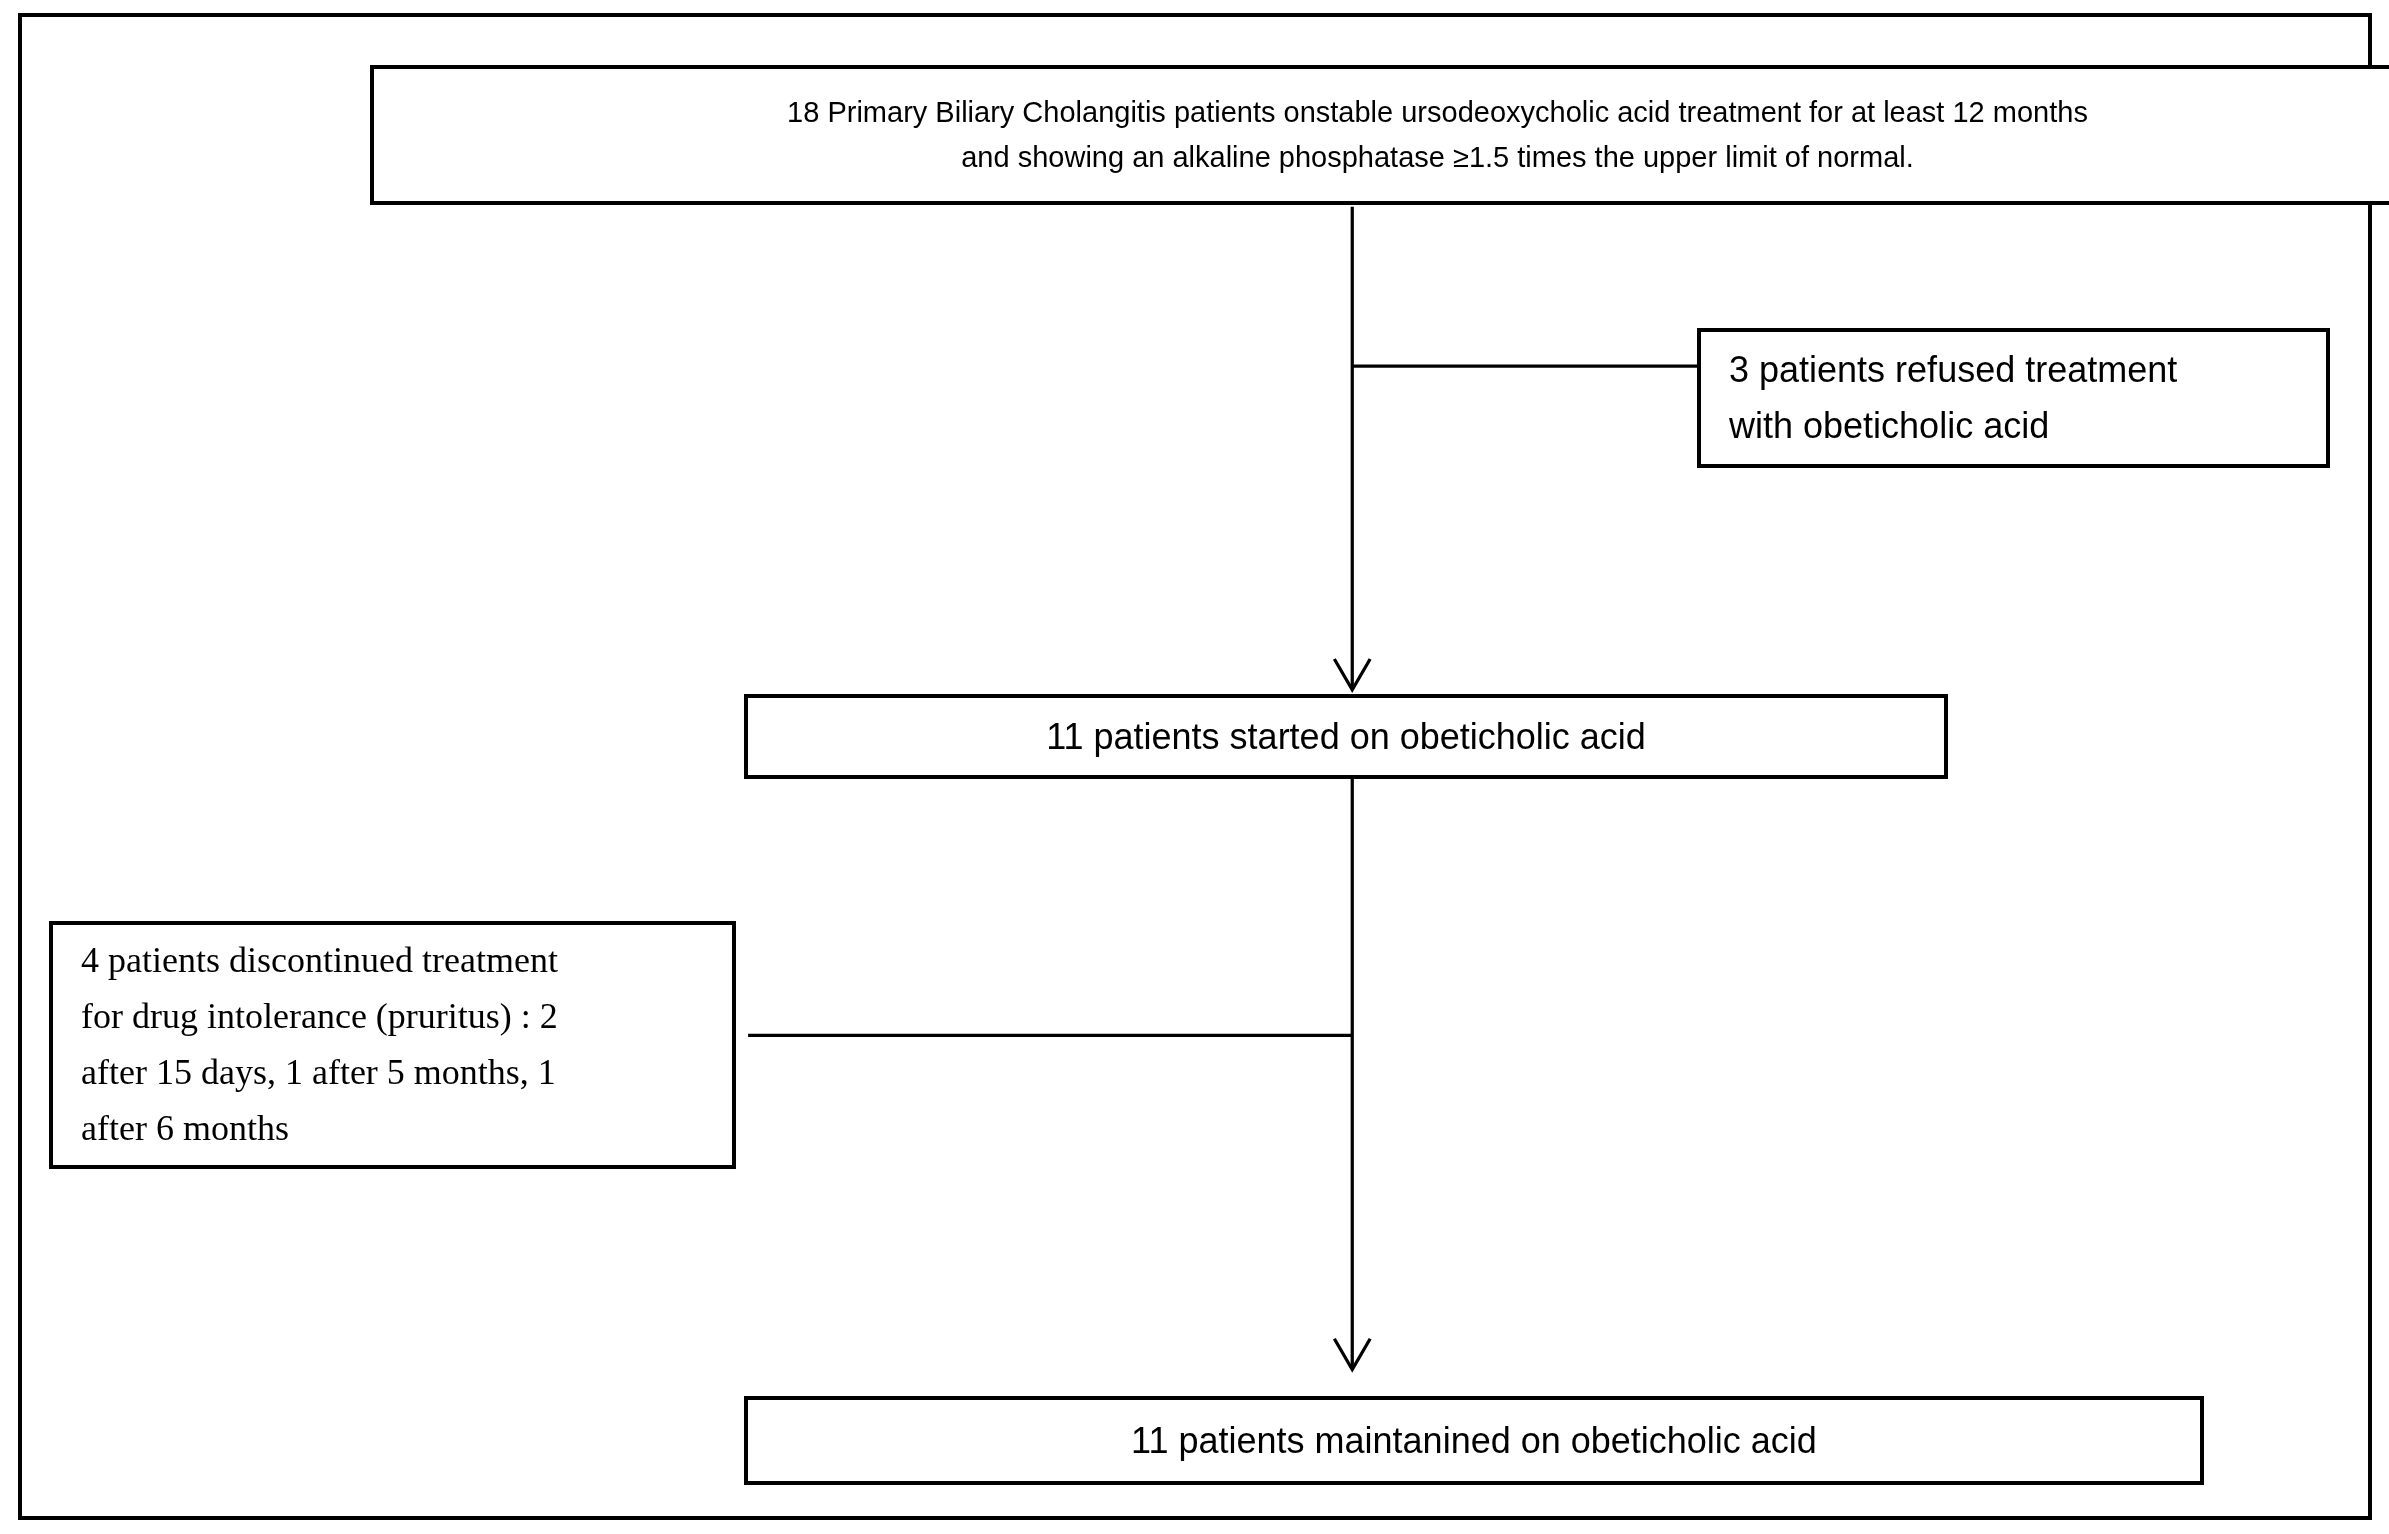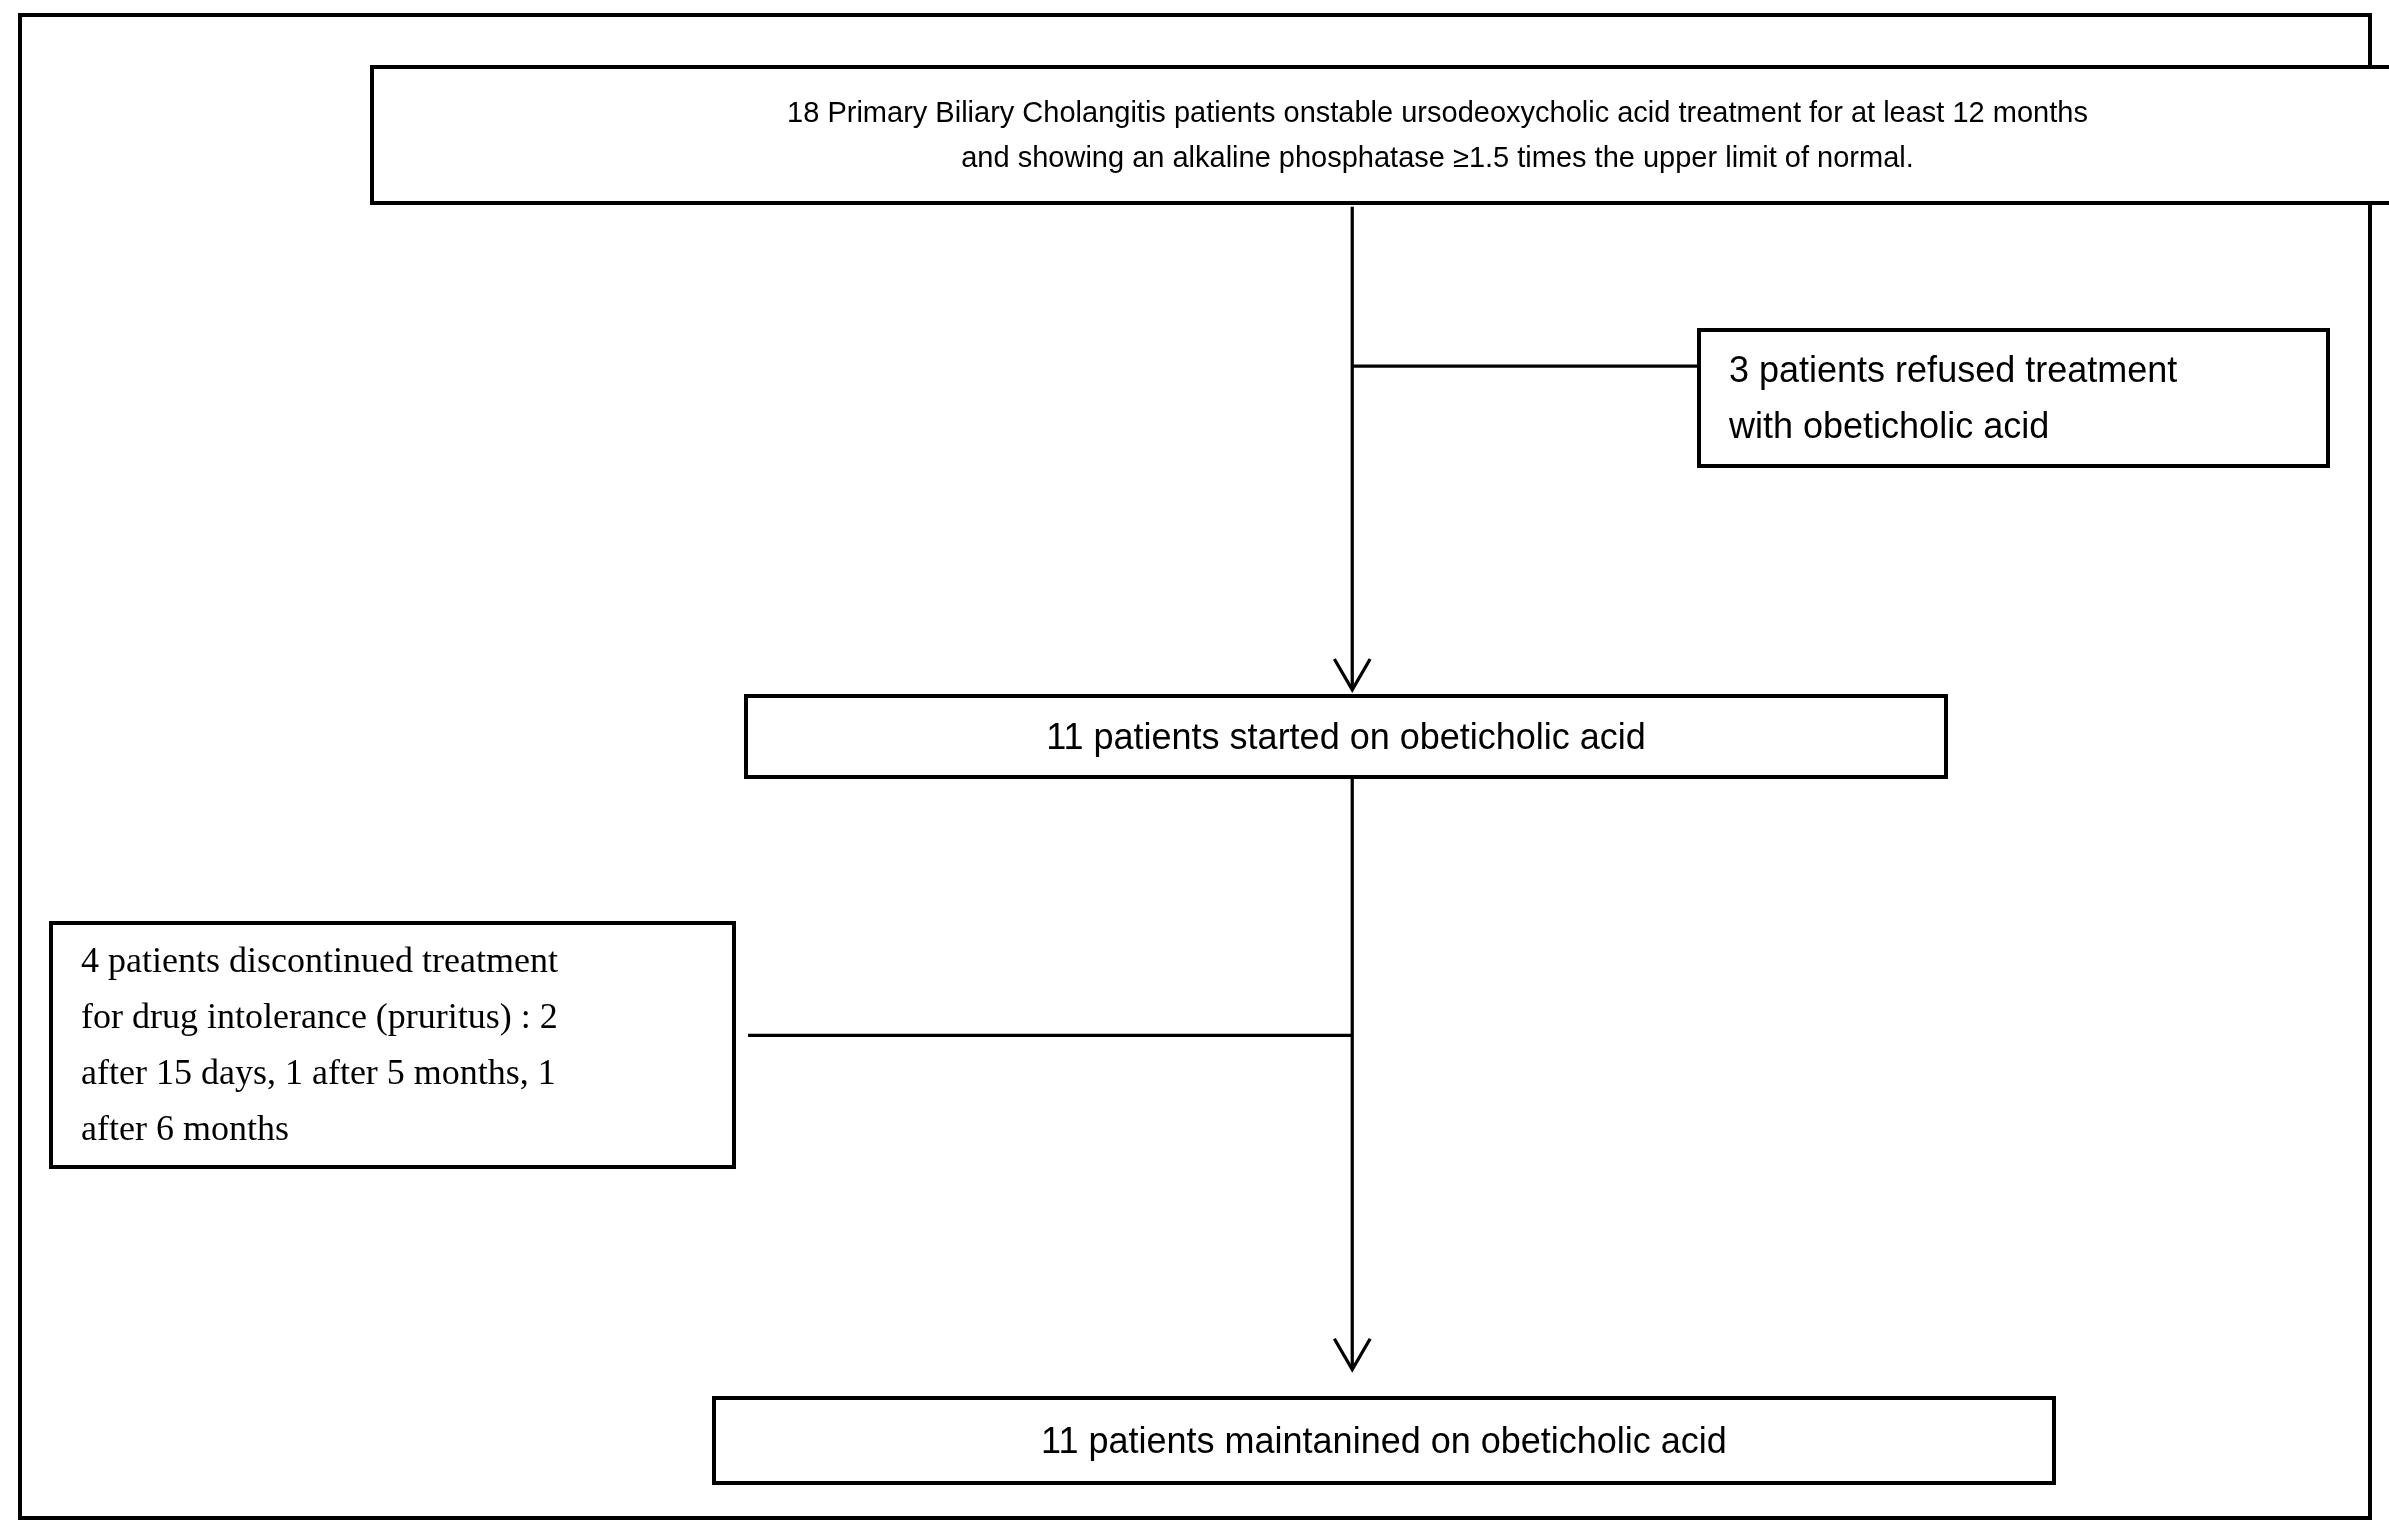--- a/index.html
+++ b/index.html
@@ -41,21 +41,21 @@
   }
   .box.leftalign {
     justify-content: flex-start;
     text-align: left;
     padding: 5px 28px;
   }
   .box-enrolled    { left: 370px;  top: 65px;   width: 2135px; height: 140px; font-size: 29px; }
   .box-refused     { left: 1697px; top: 328px;  width: 633px;  height: 140px; }
   .box-started     { left: 744px;  top: 694px;  width: 1204px; height: 85px; }
   .box-discontinued{ left: 49px;   top: 921px; width: 687px;  height: 248px; font-family: Liberation Serif, serif; }
-  .box-maintained  { left: 712px;  top: 1396px; width: 1344px; height: 89px; }
+  .box-maintained  { left: 744px;  top: 1396px; width: 1460px; height: 89px; }
 </style>
 </head>
 <body>
 
 <div class="page">
 
   <div class="outer-border"></div>
 
   <svg class="connectors" width="2389" height="1535" viewBox="0 0 2938 1887" fill="none" stroke="#000000" stroke-width="4">
     <line x1="1663" y1="254" x2="1663" y2="846"></line>

